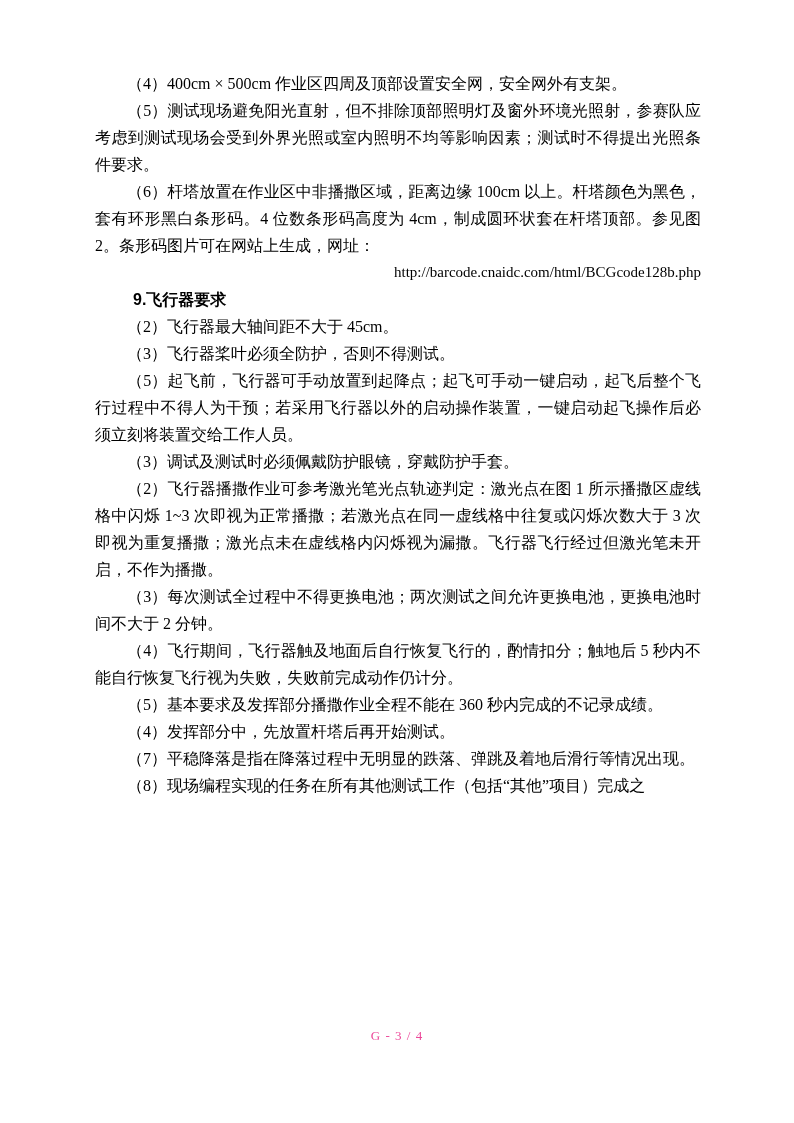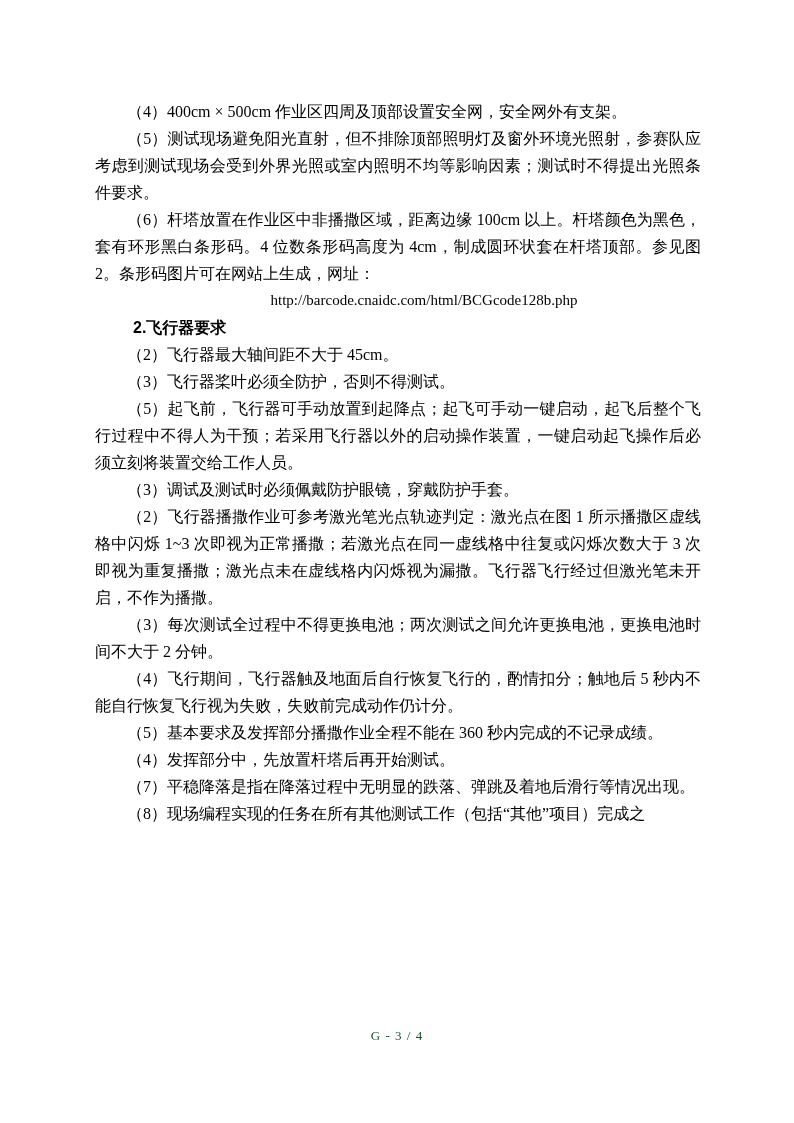--- a/index.html
+++ b/index.html
@@ -16,65 +16,65 @@
     color: #000000;
   }
   .page {
     position: absolute;
     inset: 0;
     background: #ffffff;
   }
   .content {
     position: absolute;
     left: 95px;
-    top: 98px;
+    top: 70px;
     width: 606px;
   }
   .para {
     font-size: 16px;
     line-height: 27px;
     text-align: justify;
     text-indent: 2em;
     margin: 0;
     word-break: break-all;
   }
   .para.heading {
     font-weight: bold;
     text-align: left;
     text-indent: 38px;
     font-family: "Liberation Sans", "DejaVu Sans", sans-serif;
     font-size: 16px;
   }
   .para.url {
-    text-align: center;
+    text-align: right;
     text-indent: 52px;
     font-size: 15px;
     word-break: break-all;
   }
   .footer {
     position: absolute;
     top: 1028px;
     left: 0;
     width: 794px;
     text-align: center;
     font-size: 13px;
     letter-spacing: 1px;
-    color: #14532d;
+    color: #ec4899;
   }
 </style>
 </head>
 <body>
 
 <div class="page">
   <div class="content">
       <div class="para body">（4）400cm × 500cm 作业区四周及顶部设置安全网，安全网外有支架。</div>
       <div class="para body">（5）测试现场避免阳光直射，但不排除顶部照明灯及窗外环境光照射，参赛队应考虑到测试现场会受到外界光照或室内照明不均等影响因素；测试时不得提出光照条件要求。</div>
       <div class="para body">（6）杆塔放置在作业区中非播撒区域，距离边缘 100cm 以上。杆塔颜色为黑色，套有环形黑白条形码。4 位数条形码高度为 4cm，制成圆环状套在杆塔顶部。参见图 2。条形码图片可在网站上生成，网址：</div>
       <div class="para url">http://barcode.cnaidc.com/html/BCGcode128b.php</div>
-      <div class="para heading">2.飞行器要求</div>
+      <div class="para heading">9.飞行器要求</div>
       <div class="para body">（2）飞行器最大轴间距不大于 45cm。</div>
       <div class="para body">（3）飞行器桨叶必须全防护，否则不得测试。</div>
       <div class="para body">（5）起飞前，飞行器可手动放置到起降点；起飞可手动一键启动，起飞后整个飞行过程中不得人为干预；若采用飞行器以外的启动操作装置，一键启动起飞操作后必须立刻将装置交给工作人员。</div>
       <div class="para body">（3）调试及测试时必须佩戴防护眼镜，穿戴防护手套。</div>
       <div class="para body">（2）飞行器播撒作业可参考激光笔光点轨迹判定：激光点在图 1 所示播撒区虚线格中闪烁 1~3 次即视为正常播撒；若激光点在同一虚线格中往复或闪烁次数大于 3 次即视为重复播撒；激光点未在虚线格内闪烁视为漏撒。飞行器飞行经过但激光笔未开启，不作为播撒。</div>
       <div class="para body">（3）每次测试全过程中不得更换电池；两次测试之间允许更换电池，更换电池时间不大于 2 分钟。</div>
       <div class="para body">（4）飞行期间，飞行器触及地面后自行恢复飞行的，酌情扣分；触地后 5 秒内不能自行恢复飞行视为失败，失败前完成动作仍计分。</div>
       <div class="para body">（5）基本要求及发挥部分播撒作业全程不能在 360 秒内完成的不记录成绩。</div>
       <div class="para body">（4）发挥部分中，先放置杆塔后再开始测试。</div>
       <div class="para body">（7）平稳降落是指在降落过程中无明显的跌落、弹跳及着地后滑行等情况出现。</div>

